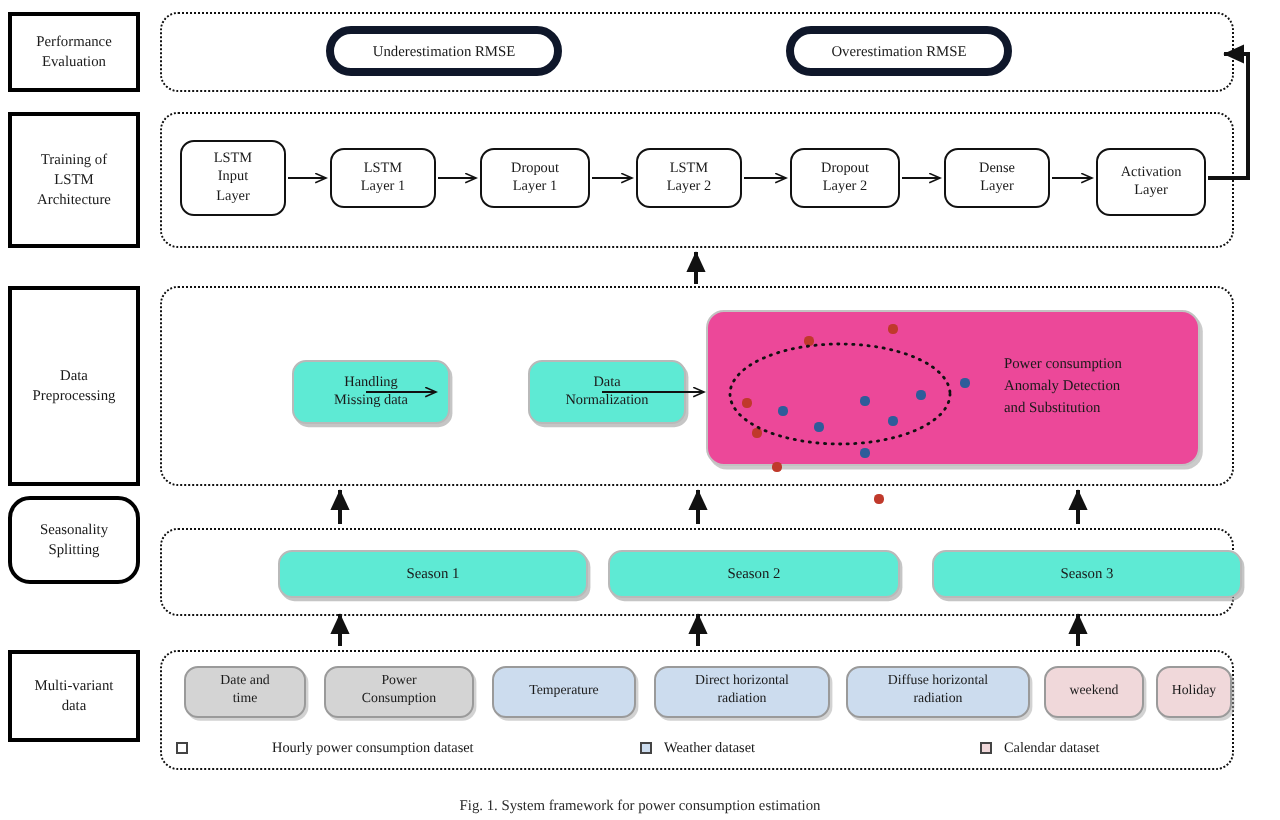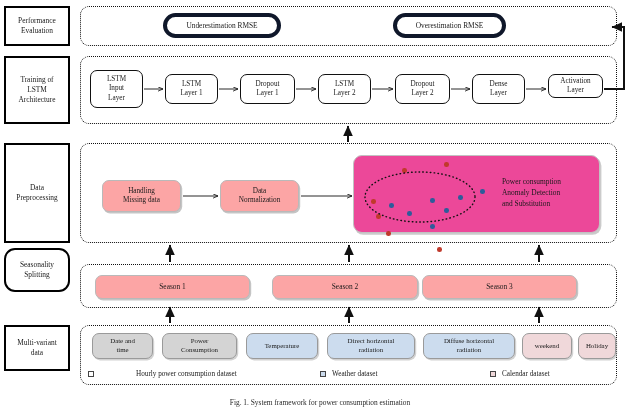--- a/index.html
+++ b/index.html
@@ -42,21 +42,21 @@
     position:absolute;
     box-sizing:border-box;
     display:flex;align-items:center;justify-content:center;
     text-align:center;
     border-radius:7px;
     font-size:7.2px;
     line-height:1.3;
     padding:0 2px;
   }
   .node.strong{border:1.3px solid #111;background:#fff;}
-  .node.faint{border:1px solid #b9b9b9;background:#fca5a5;}
+  .node.faint{border:1px solid #b9b9b9;background:#5eead4;margin-left:44px;}
   .node.shadow{box-shadow:1.2px 1.6px 0 rgba(150,150,150,.55);}
 
   
   .rmse{
     position:absolute;
     box-sizing:border-box;
     display:flex;align-items:center;justify-content:center;
     border:4px solid #0f172a;
     border-radius:14px;
     background:#fff;
@@ -153,21 +153,21 @@
   </div>
   <div class="node strong" style="left:318px;top:74px;width:53px;height:30px;">
     <span>LSTM<br>Layer 2</span>
   </div>
   <div class="node strong" style="left:395px;top:74px;width:55px;height:30px;">
     <span>Dropout<br>Layer 2</span>
   </div>
   <div class="node strong" style="left:472px;top:74px;width:53px;height:30px;">
     <span>Dense<br>Layer</span>
   </div>
-  <div class="node strong" style="left:548px;top:74px;width:55px;height:24px;">
+  <div class="node strong" style="left:548px;top:74px;width:55px;height:34px;">
     <span>Activation<br>Layer</span>
   </div>
 
   <div class="band" style="left:80px;top:143px;width:537px;height:100px;">
   </div>
   <div class="node faint shadow" style="left:102px;top:180px;width:79px;height:32px;">
     <span>Handling<br>Missing data</span>
   </div>
   <div class="node faint shadow" style="left:220px;top:180px;width:79px;height:32px;">
     <span>Data<br>Normalization</span>
@@ -195,21 +195,21 @@
     <div class="anom-label" style="left:148px;top:20px;width:96px;">
       <span>Power consumption<br>Anomaly Detection<br>and Substitution</span>
     </div>
   </div>
 
   <div class="band" style="left:80px;top:264px;width:537px;height:44px;">
   </div>
   <div class="node faint shadow" style="left:95px;top:275px;width:155px;height:24px;font-size:7.4px;">
     <span>Season 1</span>
   </div>
-  <div class="node faint shadow" style="left:272px;top:275px;width:146px;height:24px;font-size:7.4px;">
+  <div class="node faint shadow" style="left:260px;top:275px;width:146px;height:24px;font-size:7.4px;">
     <span>Season 2</span>
   </div>
   <div class="node faint shadow" style="left:422px;top:275px;width:155px;height:24px;font-size:7.4px;">
     <span>Season 3</span>
   </div>
 
   <div class="band" style="left:80px;top:325px;width:537px;height:60px;">
   </div>
 
   <div class="chip" style="left: 92px; top: 333px; width: 61px; height: 26px; background: rgb(212, 212, 212);">

